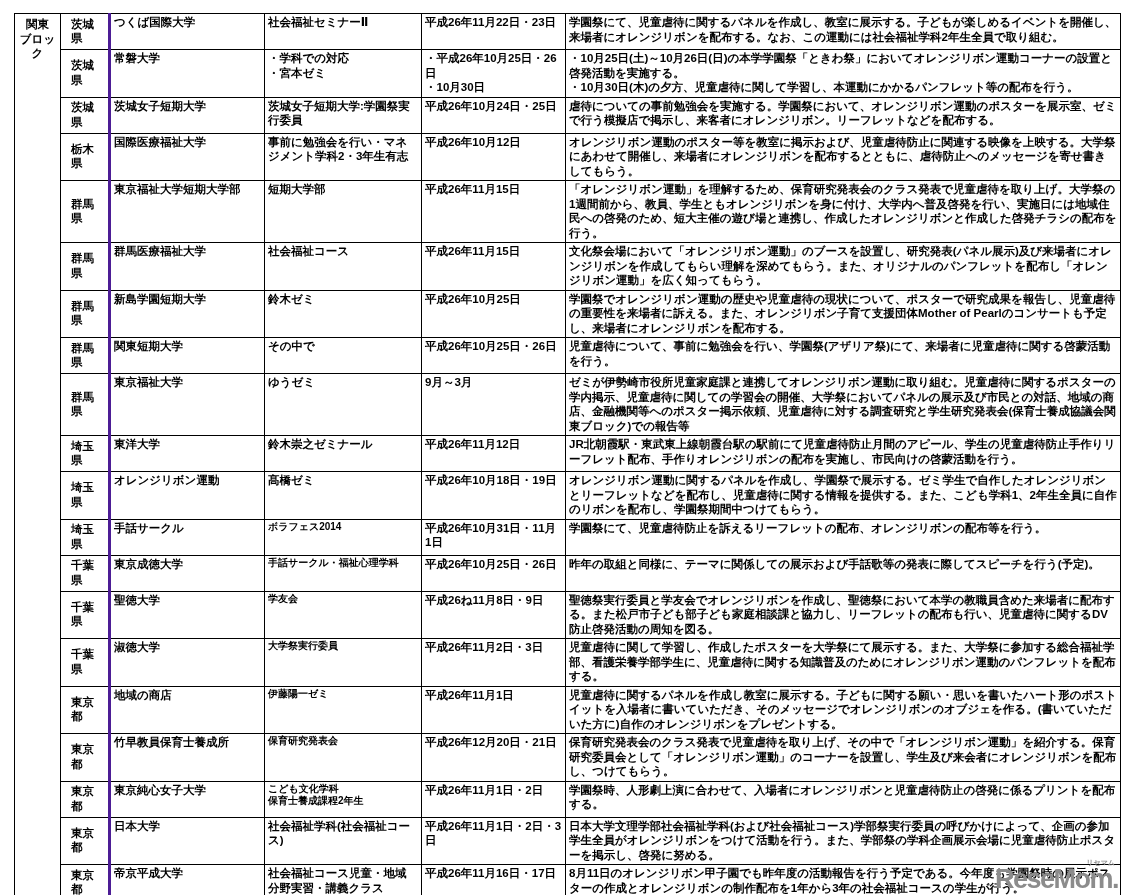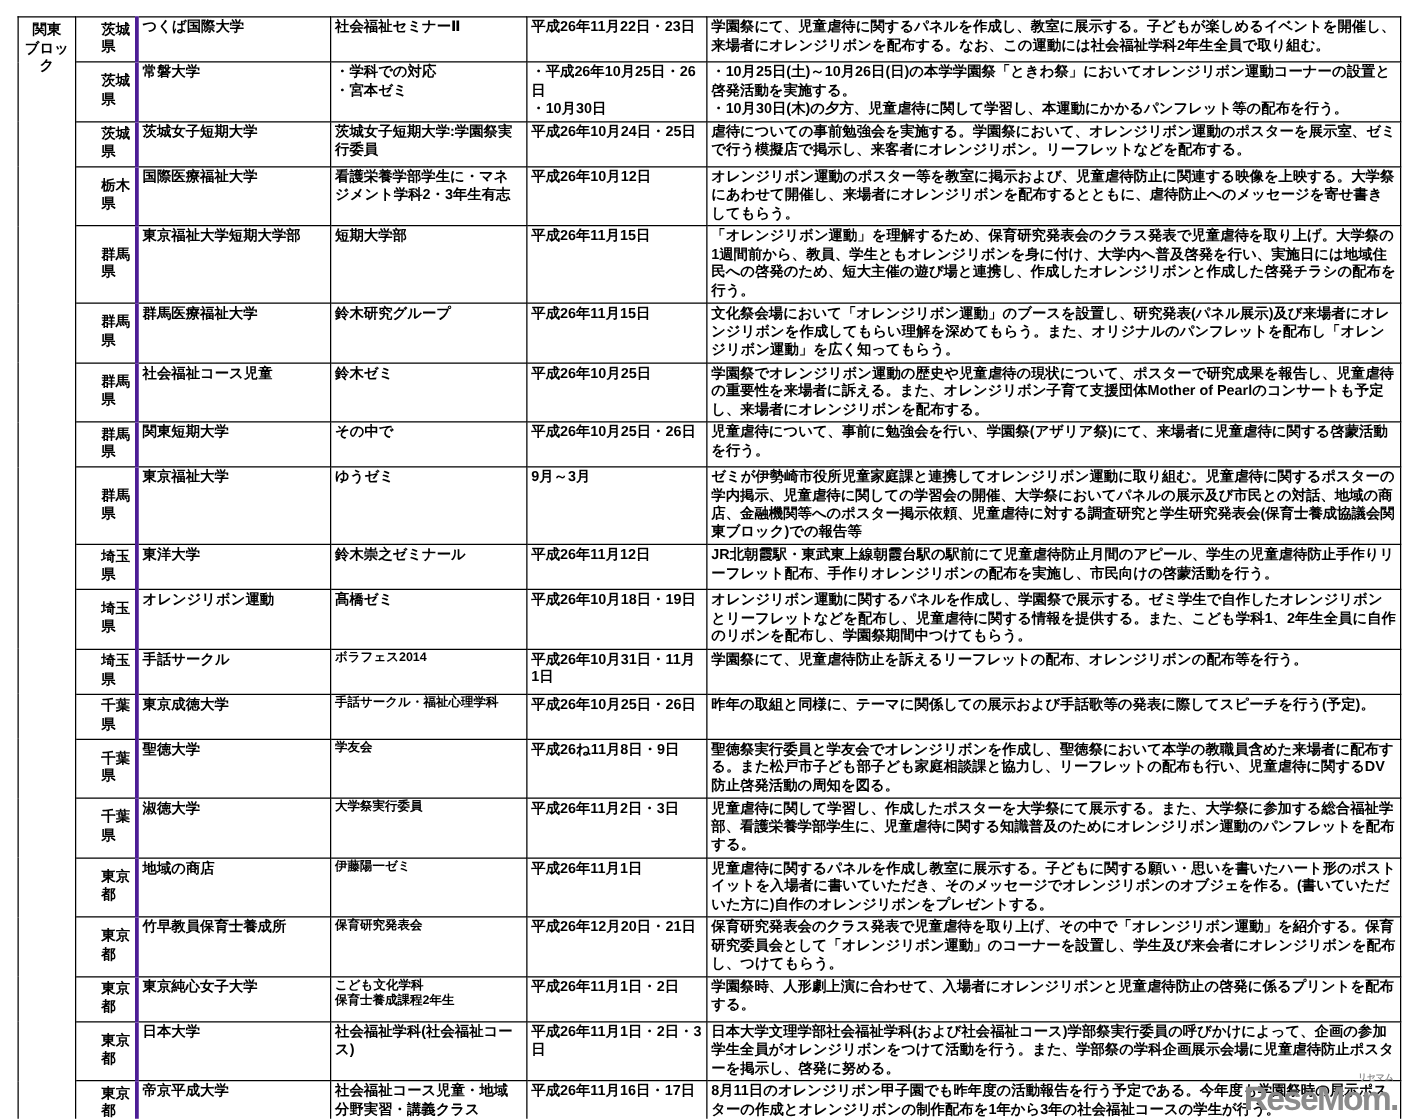--- a/index.html
+++ b/index.html
@@ -28,21 +28,21 @@
     word-break:break-all;
     overflow:hidden;
   }
   td.block-cell{
     text-align:center;
     vertical-align:top;
     padding-top:3px;
   }
   td.pref-cell{
     vertical-align:middle;
-    padding-left:20px;
+    padding-left:10px;
   }
   td.univ-cell{
     border-left:3px solid #4c1d95;
   }
   td.group-cell.small{
     font-size:10px;
     line-height:12px;
   }
   .logo{
     position:absolute;
@@ -100,41 +100,41 @@
         <tr>
           <td class="pref-cell">茨城県</td>
           <td class="univ-cell">茨城女子短期大学</td>
           <td class="group-cell">茨城女子短期大学:学園祭実行委員</td>
           <td class="date-cell">平成26年10月24日・25日</td>
           <td class="desc-cell">虐待についての事前勉強会を実施する。学園祭において、オレンジリボン運動のポスターを展示室、ゼミで行う模擬店で掲示し、来客者にオレンジリボン。リーフレットなどを配布する。</td>
         </tr>
         <tr>
           <td class="pref-cell">栃木県</td>
           <td class="univ-cell">国際医療福祉大学</td>
-          <td class="group-cell">看護栄養学部学生に・マネジメント学科2・3年生有志</td>
+          <td class="group-cell">事前に勉強会を行い・マネジメント学科2・3年生有志</td>
           <td class="date-cell">平成26年10月12日</td>
           <td class="desc-cell">オレンジリボン運動のポスター等を教室に掲示および、児童虐待防止に関連する映像を上映する。大学祭にあわせて開催し、来場者にオレンジリボンを配布するとともに、虐待防止へのメッセージを寄せ書きしてもらう。</td>
         </tr>
         <tr>
           <td class="pref-cell">群馬県</td>
           <td class="univ-cell">東京福祉大学短期大学部</td>
           <td class="group-cell">短期大学部</td>
           <td class="date-cell">平成26年11月15日</td>
           <td class="desc-cell">「オレンジリボン運動」を理解するため、保育研究発表会のクラス発表で児童虐待を取り上げ。大学祭の1週間前から、教員、学生ともオレンジリボンを身に付け、大学内へ普及啓発を行い、実施日には地域住民への啓発のため、短大主催の遊び場と連携し、作成したオレンジリボンと作成した啓発チラシの配布を行う。</td>
         </tr>
         <tr>
           <td class="pref-cell">群馬県</td>
           <td class="univ-cell">群馬医療福祉大学</td>
-          <td class="group-cell">鈴木研究グループ</td>
+          <td class="group-cell">社会福祉コース</td>
           <td class="date-cell">平成26年11月15日</td>
           <td class="desc-cell">文化祭会場において「オレンジリボン運動」のブースを設置し、研究発表(パネル展示)及び来場者にオレンジリボンを作成してもらい理解を深めてもらう。また、オリジナルのパンフレットを配布し「オレンジリボン運動」を広く知ってもらう。</td>
         </tr>
         <tr>
           <td class="pref-cell">群馬県</td>
-          <td class="univ-cell">社会福祉コース児童</td>
+          <td class="univ-cell">新島学園短期大学</td>
           <td class="group-cell">鈴木ゼミ</td>
           <td class="date-cell">平成26年10月25日</td>
           <td class="desc-cell">学園祭でオレンジリボン運動の歴史や児童虐待の現状について、ポスターで研究成果を報告し、児童虐待の重要性を来場者に訴える。また、オレンジリボン子育て支援団体Mother of Pearlのコンサートも予定し、来場者にオレンジリボンを配布する。</td>
         </tr>
         <tr>
           <td class="pref-cell">群馬県</td>
           <td class="univ-cell">関東短期大学</td>
           <td class="group-cell">その中で</td>
           <td class="date-cell">平成26年10月25日・26日</td>
           <td class="desc-cell">児童虐待について、事前に勉強会を行い、学園祭(アザリア祭)にて、来場者に児童虐待に関する啓蒙活動を行う。</td>

